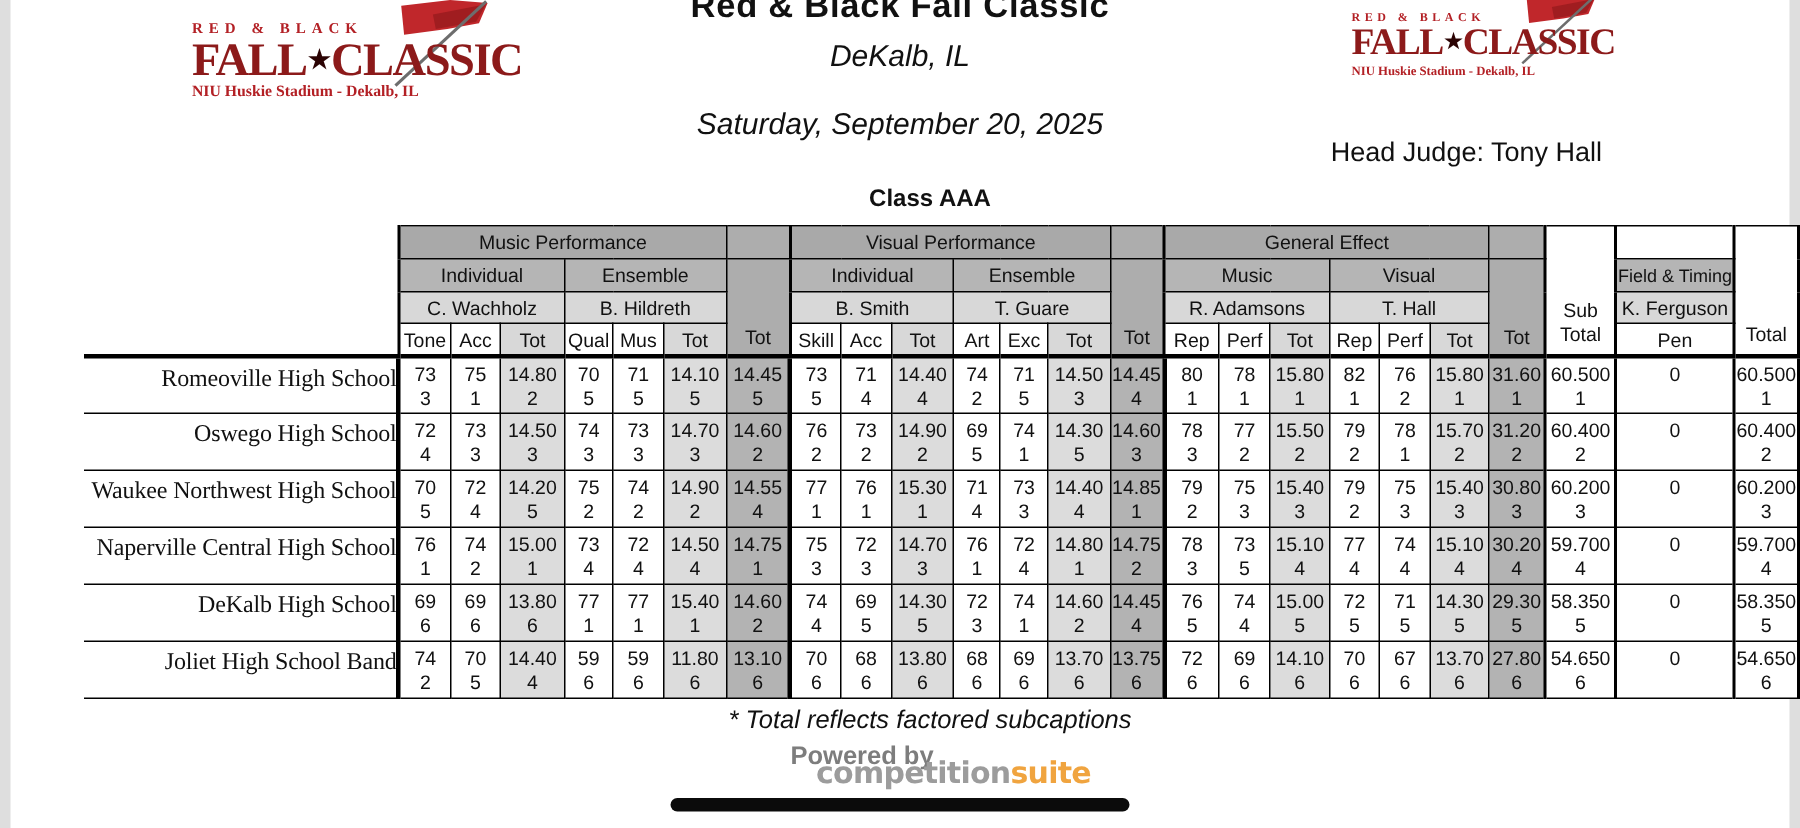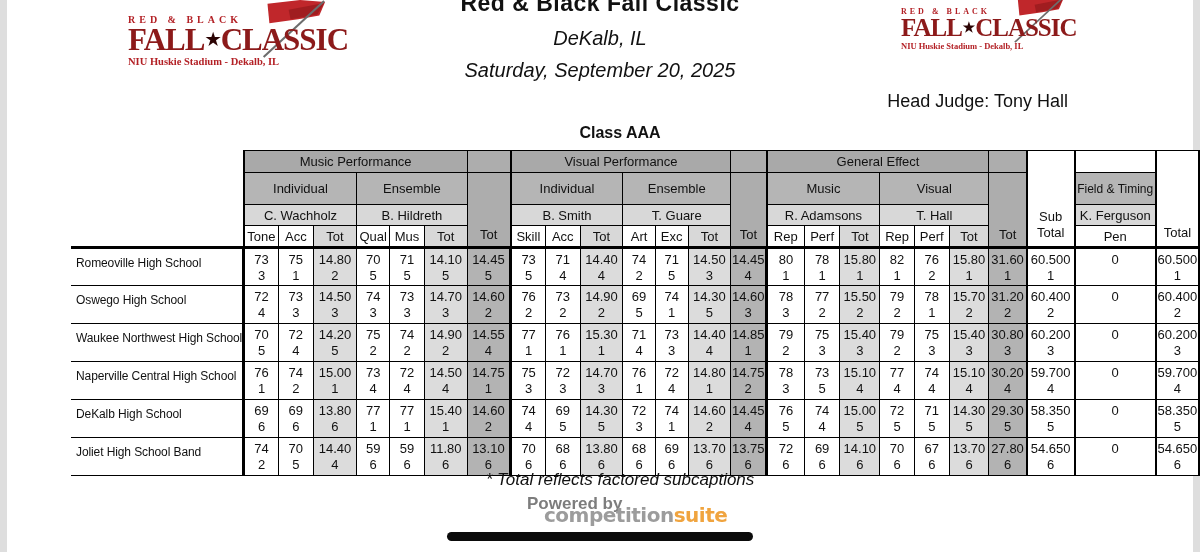--- a/index.html
+++ b/index.html
@@ -6,21 +6,21 @@
   body { background:#fff; }
   .page { position:relative; width:1200px; height:552px; background:#fff; overflow:hidden;
           font-family:"Liberation Sans", sans-serif; color:#111; }
   .edge { position:absolute; top:0; bottom:0; width:7px; background:#dedede; }
   .edge-l { left:0; } .edge-r { right:0; }
 
   
   .titles { position:absolute; left:0; right:0; top:-10px; text-align:center; }
   .title  { font-size:23px; font-weight:bold; letter-spacing:.5px; }
   .loc    { font-size:20px; font-style:italic; margin-top:10px; }
-  .date   { font-size:20px; font-style:italic; margin-top:9px; }
+  .date   { font-size:20px; font-style:italic; margin-top:22px; }
   .head-judge { position:absolute; right:132px; top:91px; font-size:18px; }
 
   .logo { position:absolute; }
   .logo-left  { left:128px; top:3px;  width:205px; }
   .logo-right { left:901px; top:0px;  width:168px; }
   .flag { position:absolute; right:6px; top:-3px; width:96px; height:58px; z-index:0; }
   .logo-right .flag { width:76px; height:46px; right:4px; }
   .logo-txt { position:relative; z-index:1; }
   .logo-top { font-family:"Liberation Serif", serif; font-weight:bold; color:#b32025;
               font-size:10px; letter-spacing:4px; margin-top:11px; }
@@ -30,40 +30,40 @@
   .logo-sub { font-family:"Liberation Serif", serif; font-weight:bold; color:#b32025;
               font-size:10.5px; margin-top:2px; }
   .logo-right .logo-top  { font-size:8px; letter-spacing:3px; margin-top:7px; }
   .logo-right .logo-main { font-size:25px; line-height:23px; }
   .logo-right .logo-sub  { font-size:8.5px; }
 
   .class-title { position:absolute; left:56px; width:1128px; top:124px;
                  text-align:center; font-weight:bold; font-size:16px; }
 
   
-  table { position:absolute; left:56px; top:150px; border-collapse:collapse; table-layout:fixed;margin-left:15px; }
+  table { position:absolute; left:56px; top:150px; border-collapse:collapse; table-layout:fixed; }
   th, td { border:1px solid #000; padding:0; text-align:center;
            font-family:"Liberation Sans", sans-serif; font-weight:normal; font-size:13px; }
   th.blank { border:none; background:#fff; }
   .sec-h   { background:#a9a9a9; }
   .grp-h   { background:#b5b5b5; }
   .judge-h { background:#d8d8d8; }
   .lbl     { background:#fff; }
   .lbl-tot { background:#d8d8d8; }
   .sectot-top { background:#adadad; }
   .sectot-h   { background:#adadad; vertical-align:bottom; padding-bottom:4px; }
   .sub-h, .total-h { background:#fff; vertical-align:bottom; padding-bottom:5px; line-height:16px; }
   .pen-h1 { background:#fff; }
   .pen-h2 { background:#b5b5b5; font-size:12px; }
   .pen-h3 { background:#d8d8d8; }
   .pen-h4 { background:#fff; }
 
   tbody td { height:38px; vertical-align:top; padding-top:3px; line-height:16px; background:#fff; }
-  td.school { text-align:left; padding-left:5px; padding-top:6px; border-left:none;
-              font-size:12px; white-space:nowrap; overflow:hidden; letter-spacing:-.1px; }
+  td.school { text-align:right; padding-left:5px; padding-top:6px; border-left:none;
+              font-size:16px; white-space:nowrap; overflow:hidden; letter-spacing:-.1px;font-family:Liberation Serif, serif; }
   td.jtot { background:#dcdcdc; }
   td.stot { background:#b3b3b3; }
   td.pen  { background:#fff; }
   .bL2 { border-left:2px solid #000 !important; }
   .bL3 { border-left:3px solid #000 !important; }
   .bR2 { border-right:2px solid #000 !important; }
   tbody tr:first-child td { border-top:3px solid #000; }
 
   
   .footnote { position:absolute; left:56px; width:1128px; top:470px;
@@ -154,21 +154,21 @@
           <th class="sec-h bL2" colspan="6">Music Performance</th>
           <th class="sectot-top"></th>
           <th class="sec-h bL2" colspan="6">Visual Performance</th>
           <th class="sectot-top"></th>
           <th class="sec-h bL2" colspan="6">General Effect</th>
           <th class="sectot-top"></th>
           <th class="sub-h bL2" rowspan="4">Sub<br>Total</th>
           <th class="pen-h1 bL2"></th>
           <th class="total-h bL2 bR2" rowspan="4">Total</th>
         </tr>
-        <tr style="height: 32px;">
+        <tr style="height: 22px;">
           <th class="blank"></th>
           <th class="grp-h bL2" colspan="3">Individual</th>
           <th class="grp-h" colspan="3">Ensemble</th>
           <th class="sectot-h" rowspan="3">Tot</th>
           <th class="grp-h bL2" colspan="3">Individual</th>
           <th class="grp-h" colspan="3">Ensemble</th>
           <th class="sectot-h" rowspan="3">Tot</th>
           <th class="grp-h bL2" colspan="3">Music</th>
           <th class="grp-h" colspan="3">Visual</th>
           <th class="sectot-h" rowspan="3">Tot</th>

